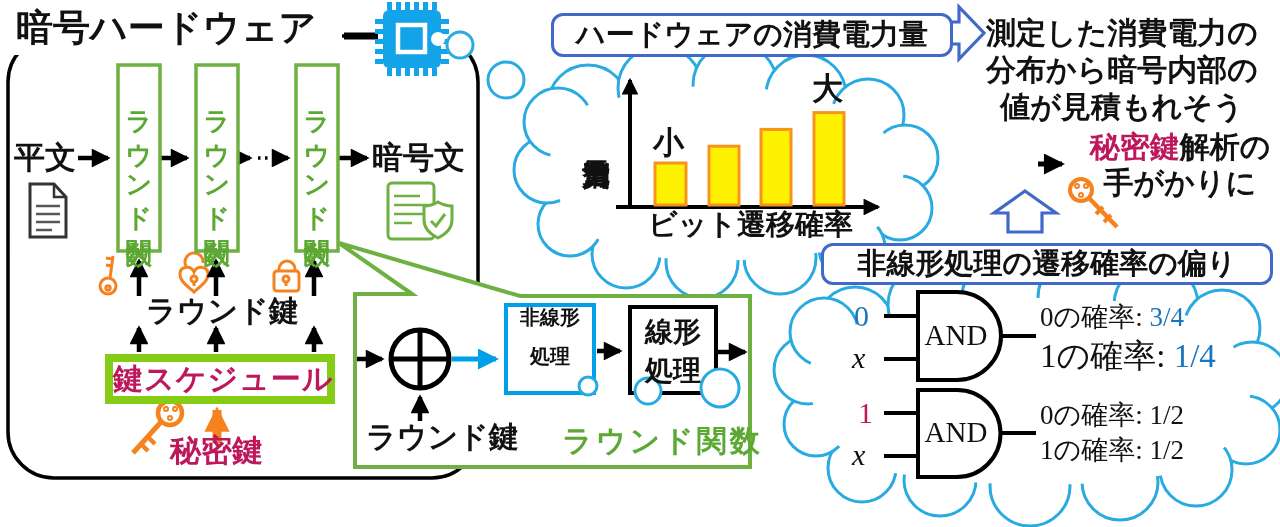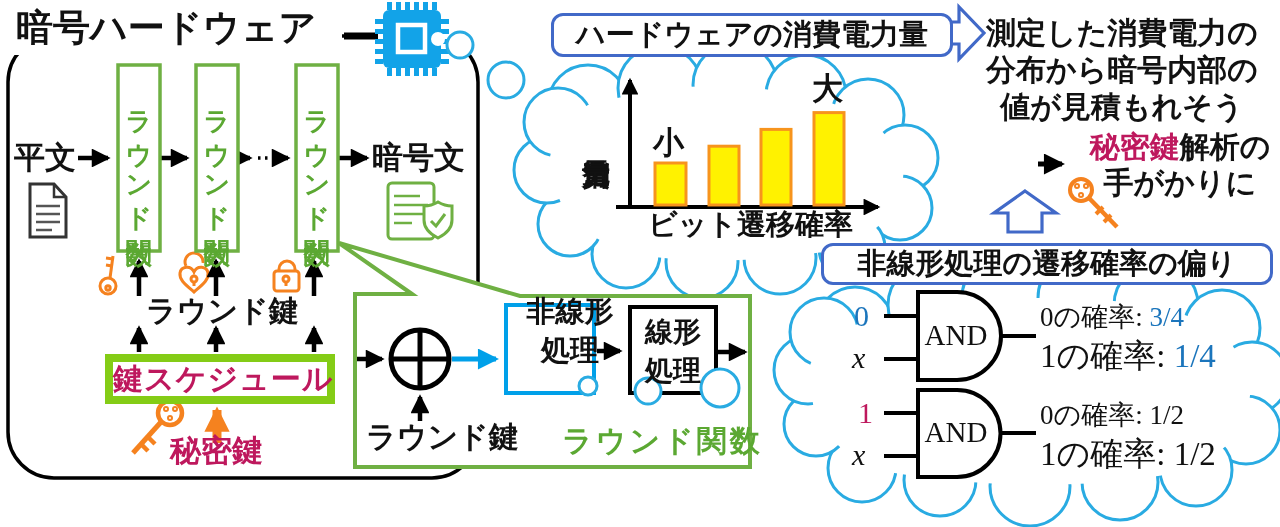--- a/index.html
+++ b/index.html
@@ -255,21 +255,21 @@
 <div class="t vtext boxlabel" style="left:118px;top:67px;width:42px;height:182px;font-size:26px;letter-spacing:2px;">ラウンド関数</div>
 <div class="t vtext boxlabel" style="left:196px;top:67px;width:42px;height:182px;font-size:26px;letter-spacing:2px;">ラウンド関数</div>
 <div class="t vtext boxlabel" style="left:296px;top:67px;width:42px;height:182px;font-size:26px;letter-spacing:2px;">ラウンド関数</div>
 
 <div class="t" style="left:146px;top:294px;font-size:30px;">ラウンド鍵</div>
 
 <div class="t orange" style="left:105px;top:354px;width:214px;height:34px;border:8px solid #84cc16;font-size:30px;text-align:center;line-height:34px;letter-spacing:1px;">鍵スケジュール</div>
 
 <div class="t orange" style="left:170px;top:434px;font-size:31px;">秘密鍵</div>
 
-<div class="t center" style="left:506px;top:292px;width:88px;font-size:29px;line-height:39px;margin-left:20px;">
+<div class="t center" style="left:506px;top:298px;width:88px;font-size:20px;line-height:39px;">
   <div>非線形</div>
   <div>処理</div>
 </div>
 <div class="t center" style="left:630px;top:312px;width:86px;font-size:28px;line-height:39px;">
   <div>線形</div>
   <div>処理</div>
 </div>
 <div class="t" style="left:366px;top:420px;font-size:30px;">ラウンド鍵</div>
 <div class="t boxlabel" style="left:562px;top:424px;font-size:30px;letter-spacing:3px;">ラウンド関数</div>
 
@@ -301,17 +301,17 @@
 
 <div class="t serif" style="left:1040px;top:303px;font-size:27px;">
   <span>0の確率:</span> <span class="vblue">3/4</span>
 </div>
 <div class="t serif" style="left:1040px;top:338px;font-size:33px;">
   <span>1の確率:</span> <span class="vblue">1/4</span>
 </div>
 <div class="t serif" style="left:1040px;top:401px;font-size:27px;">
   <span>0の確率:</span> <span>1/2</span>
 </div>
-<div class="t serif" style="left:1040px;top:436px;font-size:33px;">
+<div class="t serif" style="left:1040px;top:436px;font-size:27px;">
   <span>1の確率:</span> <span>1/2</span>
 </div>
 
 </div>
 
 </body></html>

